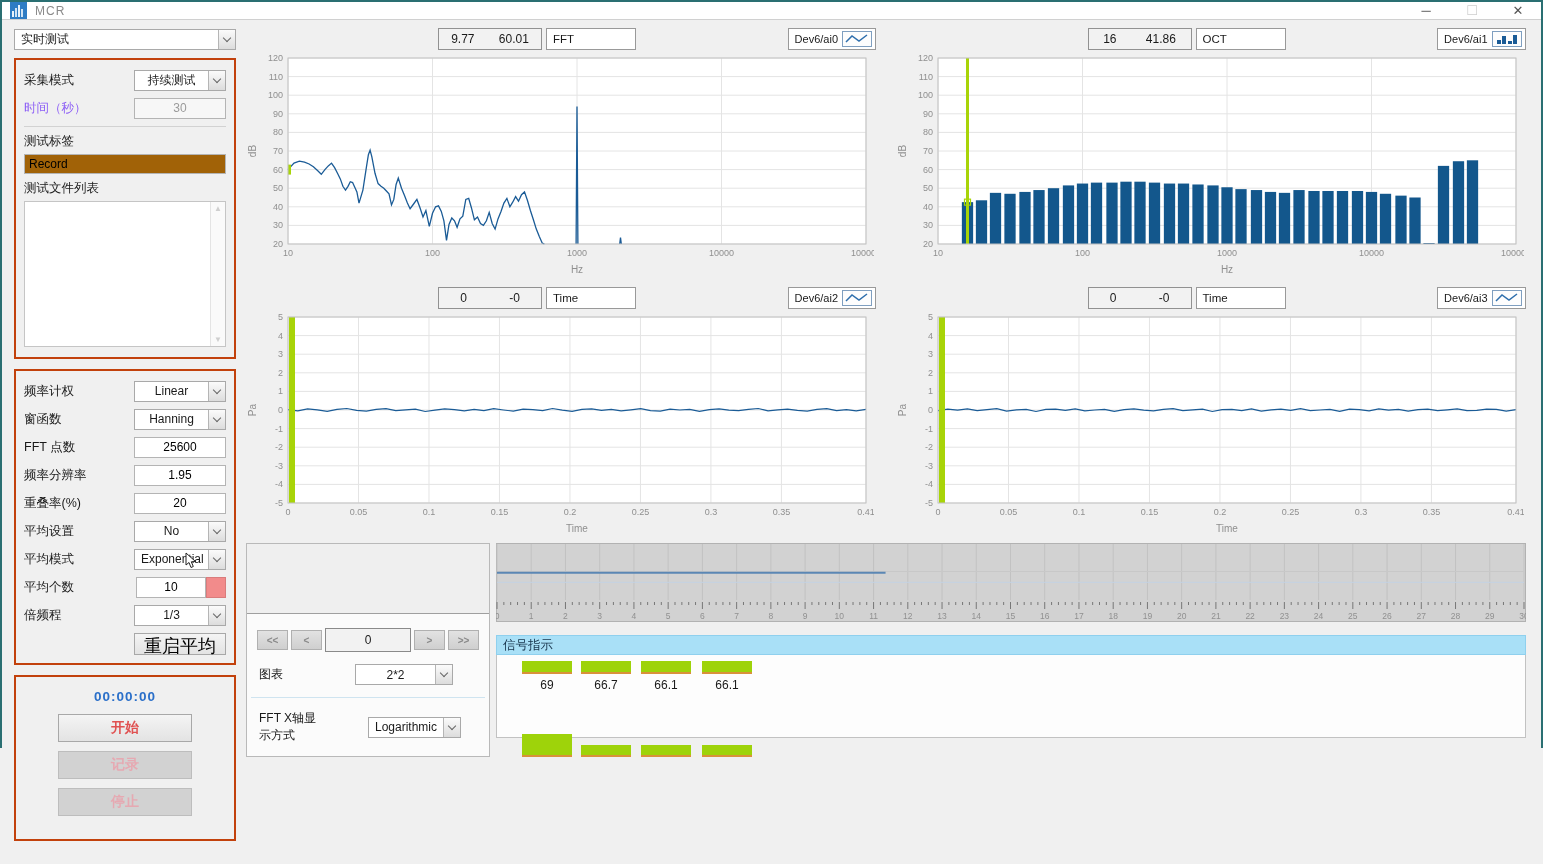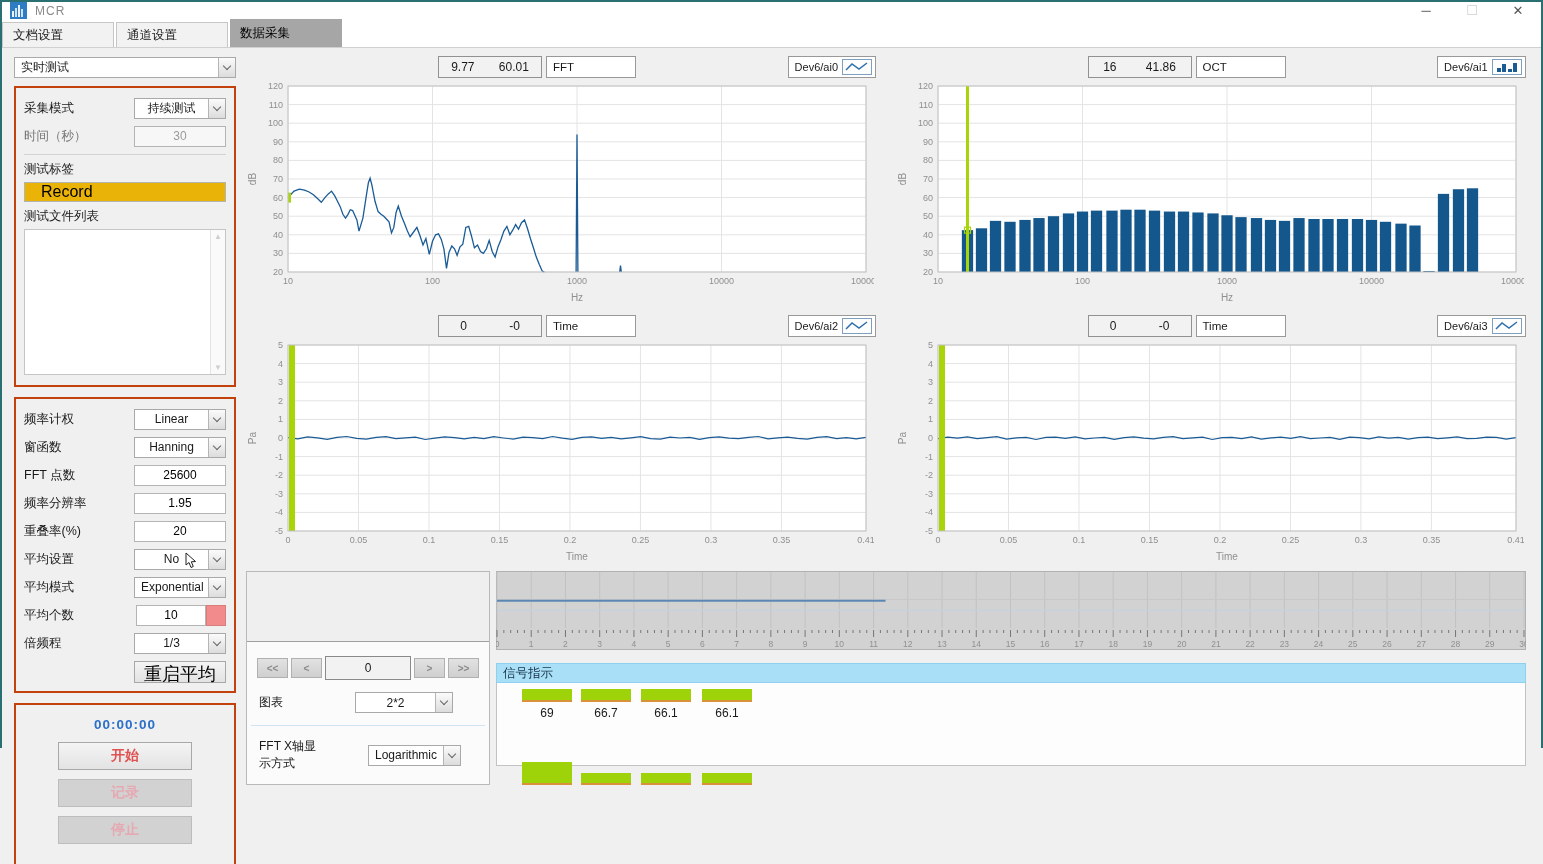--- a/index.html
+++ b/index.html
@@ -35,27 +35,27 @@
   .dd .dd-text.left { text-align:left; }
   .dd .dd-arrow { width:17px; align-self:stretch; background:linear-gradient(#fbfbfb,#dcdcdc); border-left:1px solid #b5b5b5; display:flex; align-items:center; justify-content:center; }
   .chev { width:6px; height:6px; border:solid #666; border-width:0 1.5px 1.5px 0; transform:rotate(45deg); margin-top:-3px; }
 
   .top-select { margin:2px 2px 8px 2px; }
 
   .group { border:2px solid #c2410c; margin:0 2px 10px 2px; }
   .g1 { padding:8px 8px 10px 8px; }
   .row { display:flex; align-items:center; height:24px; margin-bottom:4px; }
   .row label { flex:1; font-size:12.5px; }
-  .row label.dim, .dim { color:#737373; }
+  .row label.dim, .dim { color:#8b5cf6; }
   .ctrl { width:92px; }
   .tinput { width:92px; height:21px; border:1px solid #b4b4b4; background:#fff; text-align:center; font-size:12px; font-family:inherit; }
   .tinput.dim { color:#9b9b9b; background:#f7f7f7; }
   .sep { border-top:1px solid #d2d2d2; margin:6px 0 6px 0; }
   .block-label { font-size:12.5px; margin:2px 0 4px 0; }
-  .winput { width:100%; height:20px; border:1px solid #b4b4b4; background:#eab308; padding-left:16px; font-size:16px; font-family:inherit; }
+  .winput { width:100%; height:20px; border:1px solid #b4b4b4; background:#a16207; padding-left:4px; font-size:12px; font-family:inherit; }
   .listbox { width:100%; height:146px; background:#fff; border:1px solid #c5c5c5; margin-top:4px; display:flex; }
   .listbox .lb-body { flex:1; }
   .scrollbar { width:15px; border-left:1px solid #e4e4e4; background:#fafafa; display:flex; flex-direction:column; justify-content:space-between; align-items:center; padding:2px 0; }
   .sb-arrow { color:#cfcfcf; font-size:8px; }
 
   .g2 { padding:8px 8px 8px 8px; }
   .red-flag { width:20px; height:21px; background:#f28b8b; border:1px solid #d97c7c; }
   .in-short { width:70px; }
   .restart-row { display:flex; justify-content:flex-end; margin-top:6px; }
   .btn { background:linear-gradient(#f4f4f4,#e3e3e3); border:1px solid #a8a8a8; font-size:18px; font-family:inherit; }
@@ -119,25 +119,20 @@
     </svg>
     <span class="app-title">MCR</span>
     <div class="win-controls">
       <div class="win-btn">─</div>
       <div class="win-btn max">☐</div>
       <div class="win-btn">✕</div>
     </div>
   </div>
 
 
-  <div class="tabbar">
-    <div class="tab">文档设置</div>
-    <div class="tab">通道设置</div>
-    <div class="tab active">数据采集</div>
-  </div>
 
   <div class="content">
 
     <div class="sidebar">
 
       <div class="dd top-select">
         <span class="dd-text left">实时测试</span>
         <span class="dd-arrow">
             <i class="chev"></i>
           </span>

